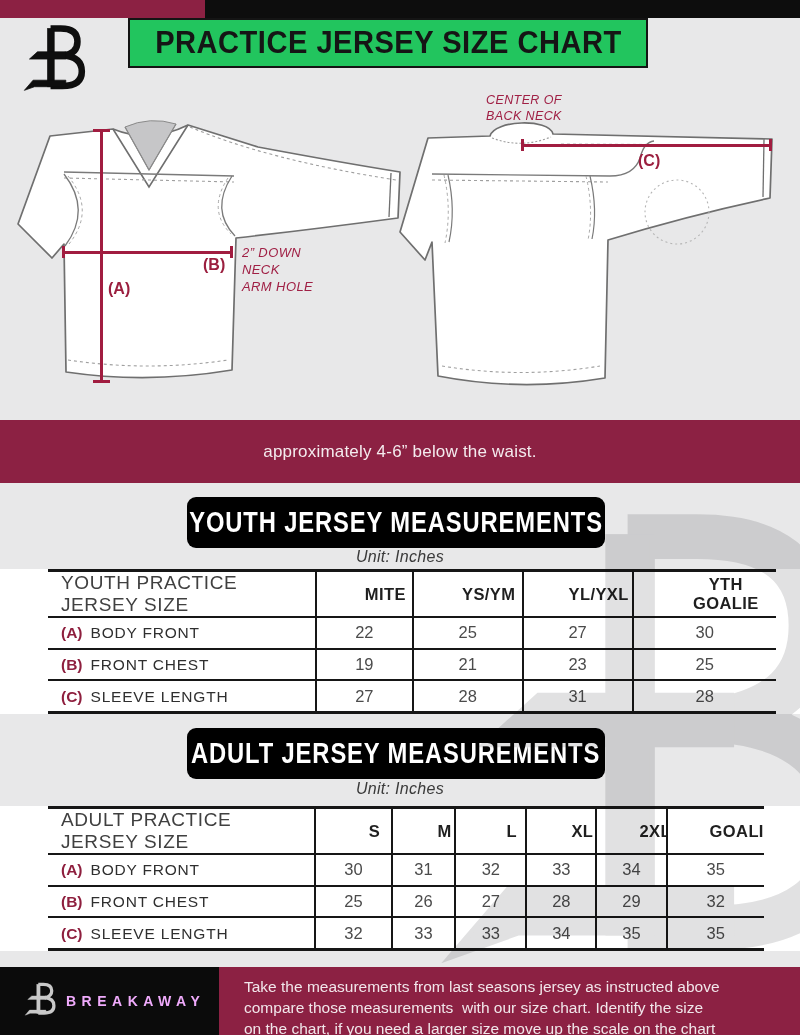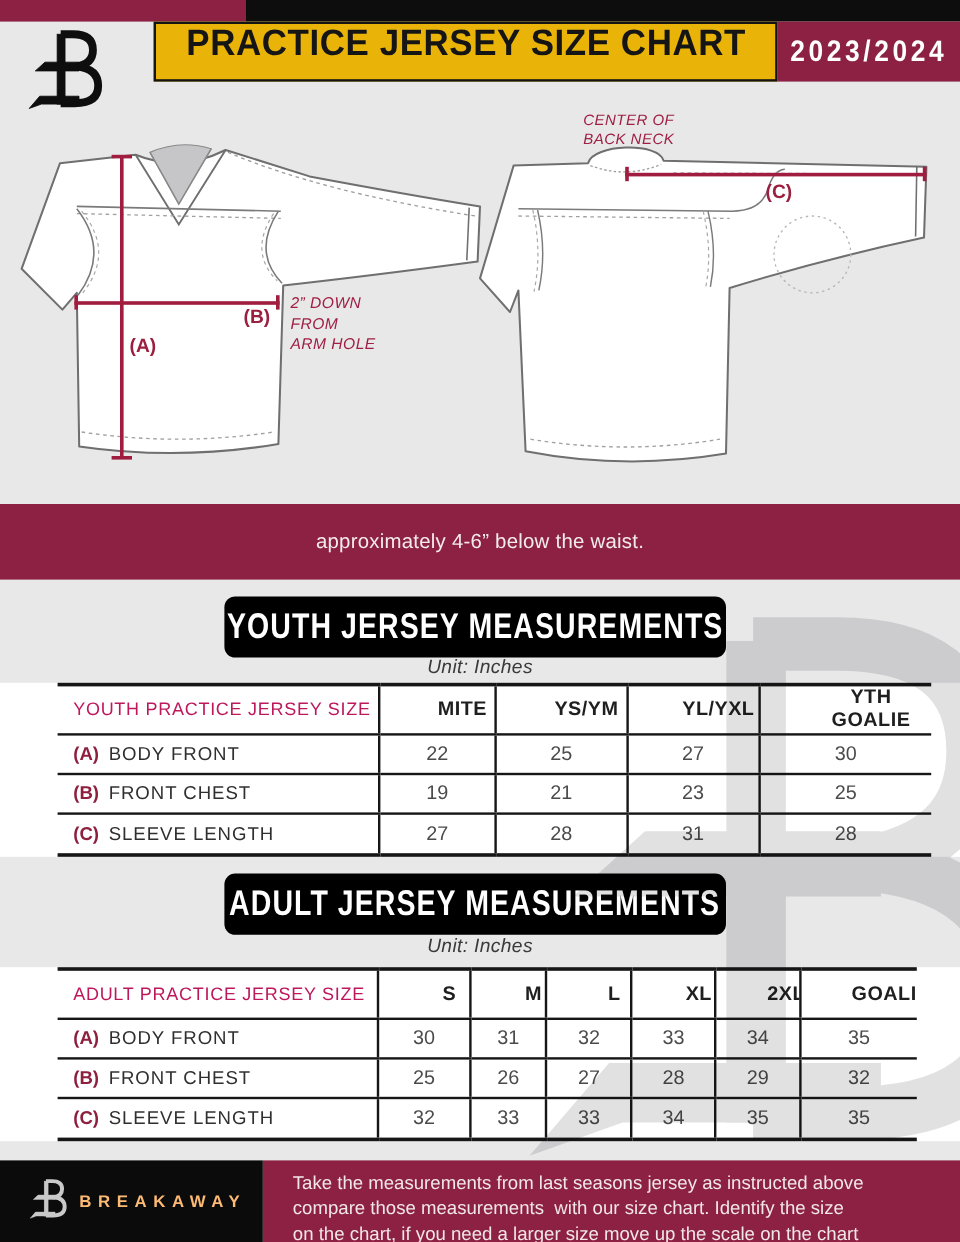--- a/index.html
+++ b/index.html
@@ -8,22 +8,22 @@
     position:relative; width:800px; height:1035px; overflow:hidden;
     background:#e8e8e9; font-family:"Liberation Sans", sans-serif;
   }
   
   .topbar { position:absolute; top:0; left:0; width:800px; height:18px; display:flex; }
   .topbar .maroon-seg { width:205px; height:18px; background:#8c2143; }
   .topbar .black-seg  { flex:1; height:18px; background:#0d0d0d; }
 
   .title-box {
     position:absolute; left:128px; top:18px; width:520px; height:50px;
-    background:#eab308; border:2px solid #141414;
-    display:flex; justify-content:center;
+    background:#22c55e; border:2px solid #141414;
+    display:flex; align-items:center; justify-content:center;
   }
   .title-box span {
     font-size:30px; font-weight:800; letter-spacing:.5px; color:#151515;
     transform:scale(.97,1.02); white-space:nowrap;
   }
   .season-box {
     position:absolute; left:648px; top:18px; width:152px; height:50px;
     background:#8c2143; display:flex; align-items:center; justify-content:center;
   }
   .season-box span { color:#fff; font-size:22px; font-weight:700; letter-spacing:3px; transform:scaleY(1.12); }
@@ -62,30 +62,30 @@
   .table-band { position:absolute; left:0; width:800px; height:145px; background:#ffffff; }
   .size-table { position:absolute; top:0; border-collapse:collapse; table-layout:fixed; height:145px; }
   .size-table td {
     border-bottom:2px solid #161616; vertical-align:middle; text-align:center;
     font-size:16.5px; color:#4b4b4b; overflow:hidden;
   }
   .size-table tr:first-child td { border-top:3px solid #161616; border-bottom:2px solid #161616; }
   .size-table tr:last-child td  { border-bottom:3px solid #161616; }
   .size-table td + td { border-left:2px solid #161616; }
   .size-table td.lbl { text-align:left; padding-left:13px; }
-  .size-table .col-h { font-size:15px; color:#be185d; letter-spacing:.6px; }
+  .size-table .col-h { font-size:19px; color:#404040; letter-spacing:.6px; }
   .size-table .size-h { font-weight:700; font-size:16.5px; color:#1f1f1f; letter-spacing:.4px;padding-left:42px; }
   .size-table .rk { color:#8e1f3e; font-weight:700; font-size:15.5px; margin-right:8px; }
   .size-table .rl { color:#2f2f2f; font-size:15.5px; letter-spacing:.8px; }
 
   
   .footer { position:absolute; left:0; top:967px; width:800px; height:68px; display:flex; }
   .footer-black { width:219px; height:68px; background:#0b0b0b; position:relative; }
   .footer-logo { position:absolute; left:24px; top:14px; width:38px; height:40px; }
-  .wordmark { position:absolute; left:66px; top:26px; color:#fdba74;
+  .wordmark { position:absolute; left:66px; top:26px; color:#f0abfc;
     font-size:14px; font-weight:700; letter-spacing:5.5px; white-space:nowrap; }
   .footer-maroon { flex:1; background:#8c2143; padding:9px 10px 0 13px; }
   .footer-maroon div { color:#f1e6ea; font-size:15.5px; line-height:21px; white-space:pre-wrap;margin-left:12px; }
 
   
   .watermark { position:absolute; left:412px; top:492px; width:560px; height:545px;
     mix-blend-mode:multiply; pointer-events:none; opacity:.85; }
 </style>
 </head>
 <body>
@@ -103,23 +103,20 @@
 
 <div class="page">
 
   <div class="topbar">
     <div class="maroon-seg"></div>
     <div class="black-seg"></div>
   </div>
 
   <div class="title-box">
     <span>PRACTICE JERSEY SIZE CHART</span>
-  </div>
-  <div class="season-box">
-    <span>2023/2024</span>
   </div>
   <svg class="logo-header" viewBox="0 0 100 110">
     <use href="#monogram" fill="#0e0e0e" stroke="#0e0e0e"></use>
   </svg>
 
   <div class="diagram">
 
     <svg class="jersey-svg" style="left:8px;top:42px" width="410" height="285" viewBox="0 0 410 285">
       <path d="M105,19 Q142,34 180,15 L250,37 Q330,52 392,62 L390,108 Q300,120 228,128 L224,260 Q140,274 58,262 L56,134 L44,148 L10,114 L42,26 Z" fill="#ffffff" stroke="#6f6f6f" stroke-width="1.7" stroke-linejoin="round"></path>
       <path d="M117,17 Q142,6 168,14 L141,60 Z" fill="#c6c6c8" stroke="#8a8a8a" stroke-width="1"></path>
@@ -160,21 +157,21 @@
     <div class="mline" style="left:230px;top:178px;width:2.5px;height:12px"></div>
 
     <div class="mline" style="left:521px;top:76px;width:251px;height:2.5px"></div>
     <div class="mline" style="left:521px;top:71px;width:2.5px;height:12px"></div>
     <div class="mline" style="left:769px;top:71px;width:2.5px;height:12px"></div>
 
     <span class="key" style="left:108px;top:212px">(A)</span>
     <span class="key" style="left:203px;top:188px">(B)</span>
     <div class="ann" style="left:242px;top:176px">
       <div>2” DOWN</div>
-      <div>FROM</div>
+      <div>NECK</div>
       <div>ARM HOLE</div>
     </div>
     <span class="key" style="left:638px;top:84px">(C)</span>
     <div class="ann" style="left:486px;top:24px;font-size:12.5px;line-height:16px">
       <div>CENTER OF</div>
       <div>BACK NECK</div>
     </div>
   </div>
 
   <div class="note-band">

